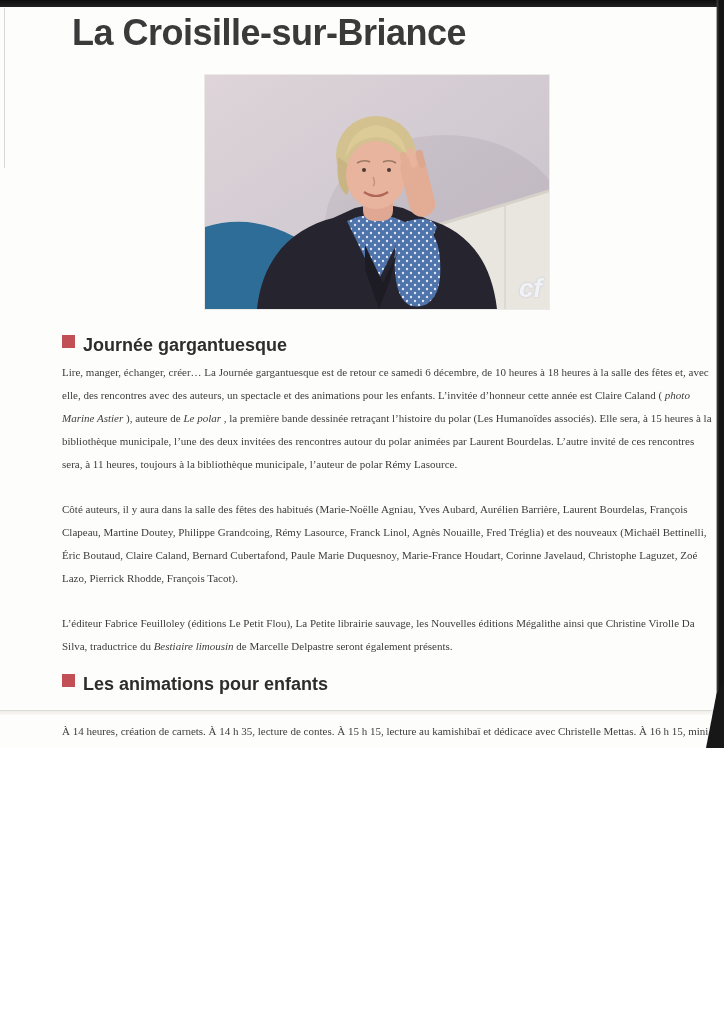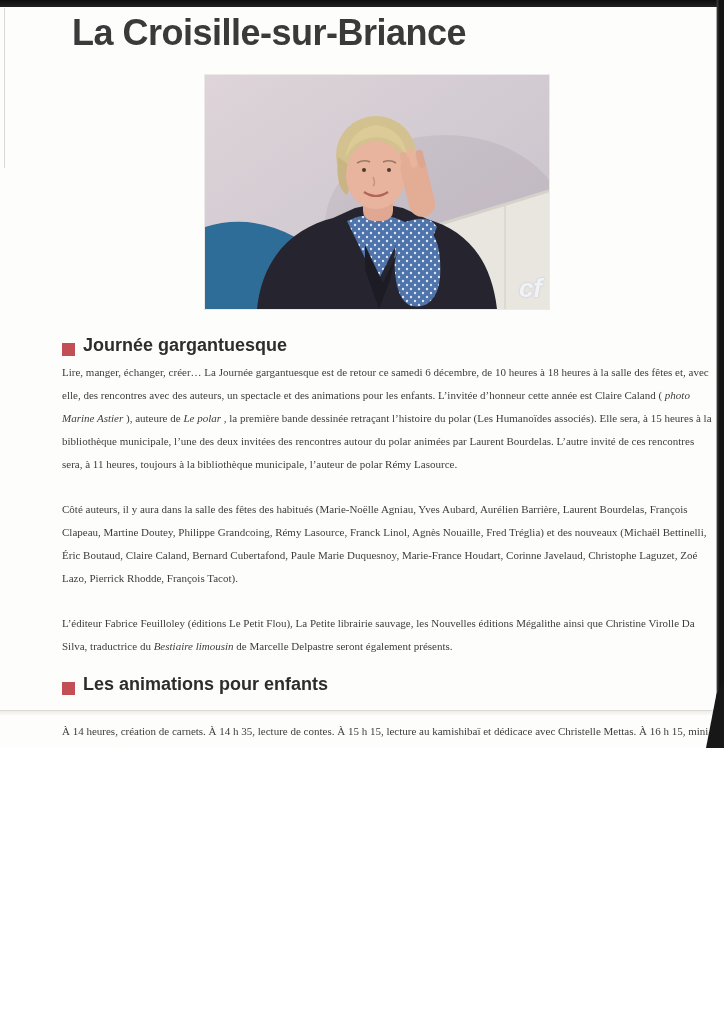--- a/index.html
+++ b/index.html
@@ -70,21 +70,21 @@
   .watermark::before {
     content: "";
     position: absolute; left: -6px; top: -2px;
     width: 44px; height: 34px;
     border-radius: 8px;
     background: rgba(180,195,225,0.28);
     z-index: -1;
   }
   section { width: 650px; }
   .sec-h {
-    display: flex; align-items: flex-end; gap: 8px;
+    display: flex; align-items: flex-start; gap: 8px;
     margin: 0;
     font-family: "Liberation Sans", sans-serif;
     font-weight: bold;
     font-size: 18px;
     color: #2d2d2d;
   }
   .sec-journee  { margin-top: 26px; }
   .sec-auteurs  { margin-top: 22px; }
   .sec-animations { margin-top: 16px; }
   .bullet {

